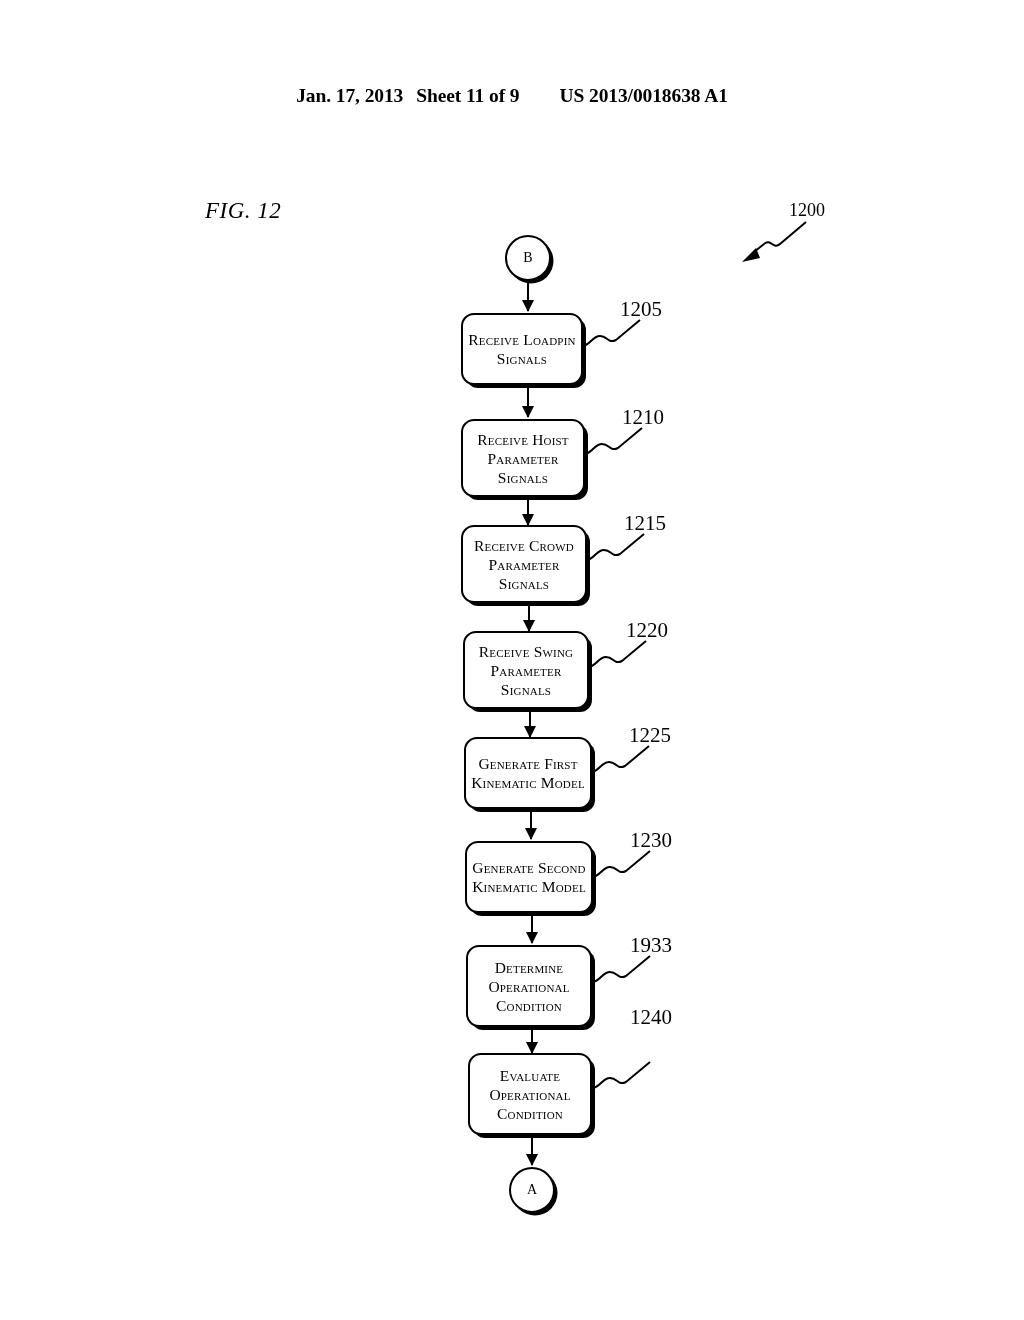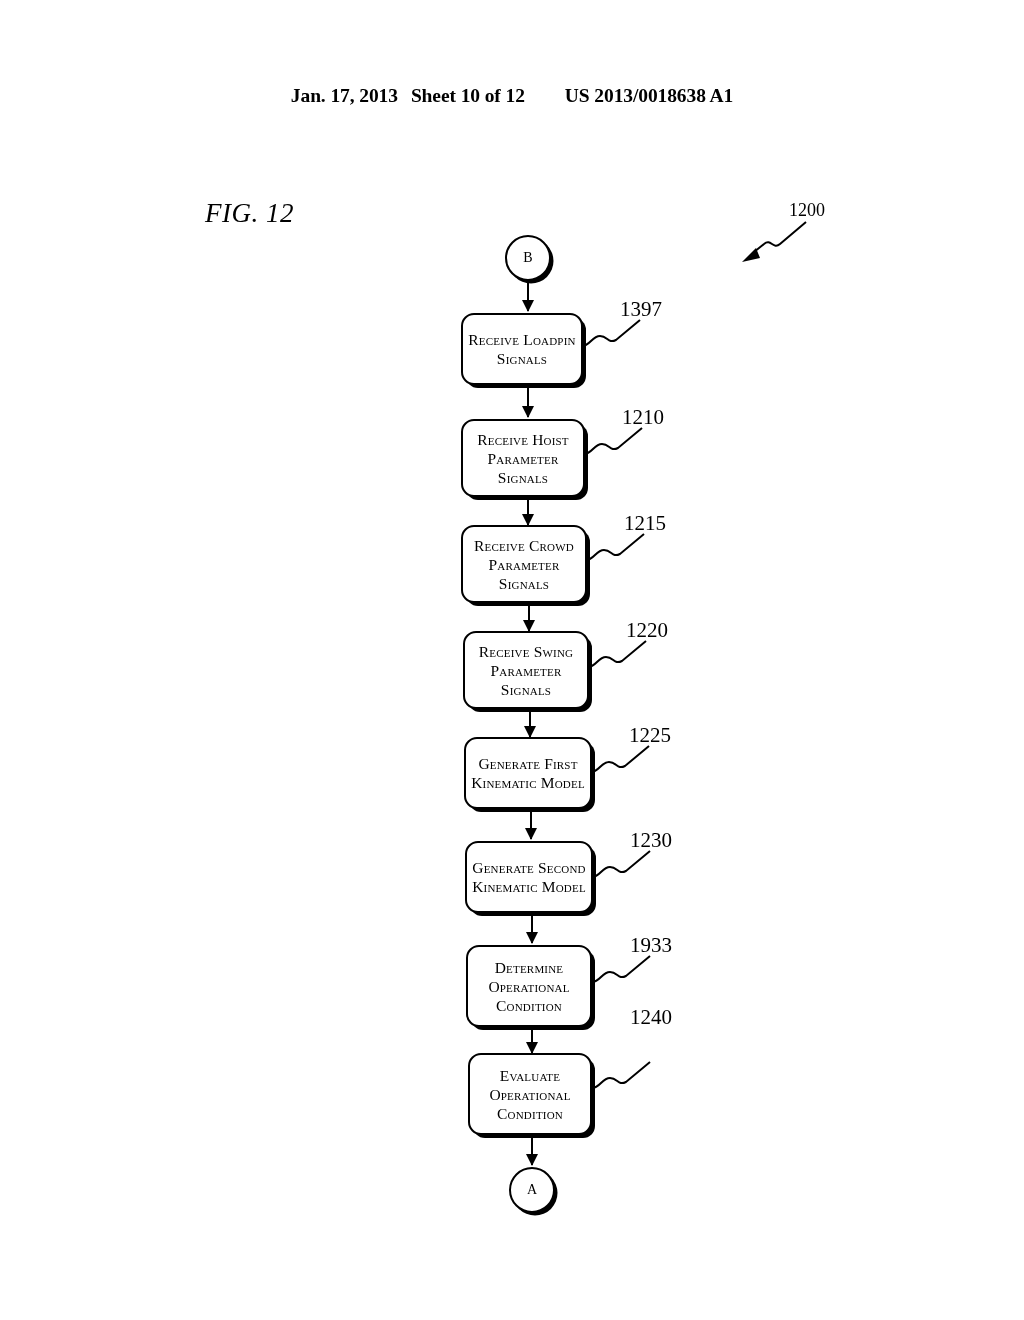--- a/index.html
+++ b/index.html
@@ -36,21 +36,21 @@
   .page-header .hdr-date     { margin-right: 13px; }
   .page-header .hdr-sheet    { margin-right: 40px; }
   .page-header .hdr-docnum   { }
 
   
   .fig-label {
     position: absolute;
     left: 205px;
     top: 198px;
     font-style: italic;
-    font-size: 27px;
+    font-size: 23px;
     letter-spacing: 0.5px;
   }
 
   
   .ref-1200 {
     position: absolute;
     left: 789px;
     top: 200px;
     font-size: 18px;
   }
@@ -140,21 +140,21 @@
     position: absolute;
     width: 72px;
     height: 40px;
   }
 </style>
 </head>
 <body>
 
 <div class="page-header">
   <span class="hdr-date">Jan. 17, 2013</span>
-  <span class="hdr-sheet">Sheet 10 of 12</span>
+  <span class="hdr-sheet">Sheet 11 of 9</span>
   <span class="hdr-docnum">US 2013/0018638 A1</span>
 </div>
 
 <div class="fig-label">FIG. 12</div>
 
 <div class="ref-1200">1200</div>
 <svg class="lead-1200" viewBox="0 0 70 52">
   <path d="M66,4 L40,26 C33,32 31,20 24,26 L14,34" fill="none" stroke="#000" stroke-width="2"></path>
   <polygon points="16,30 2,44 20,40" fill="#000"></polygon>
 </svg>
@@ -163,21 +163,21 @@
 
   <div class="connector" style="left:505px; top:235px;">
     <span>B</span>
   </div>
   <div class="arrow" style="left:527px; top:281px; height:30px;"></div>
 
   <div class="proc" style="left:461px; top:313px; width:122px; height:72px;">
     <div class="ln">Receive Loadpin</div>
     <div class="ln">Signals</div>
   </div>
-  <div class="refnum" style="left:620px; top:297px;">1397</div>
+  <div class="refnum" style="left:620px; top:297px;">1205</div>
   <svg class="leadline" style="left:580px; top:312px;" viewBox="0 0 72 40">
     <path d="M2,34 C10,34 12,24 20,24 C28,24 28,32 36,28 L60,8" fill="none" stroke="#000" stroke-width="2"></path>
   </svg>
   <div class="arrow" style="left:527px; top:385px; height:32px;"></div>
 
   <div class="proc" style="left:461px; top:419px; width:124px; height:78px;">
     <div class="ln">Receive Hoist</div>
     <div class="ln">Parameter</div>
     <div class="ln">Signals</div>
   </div>

